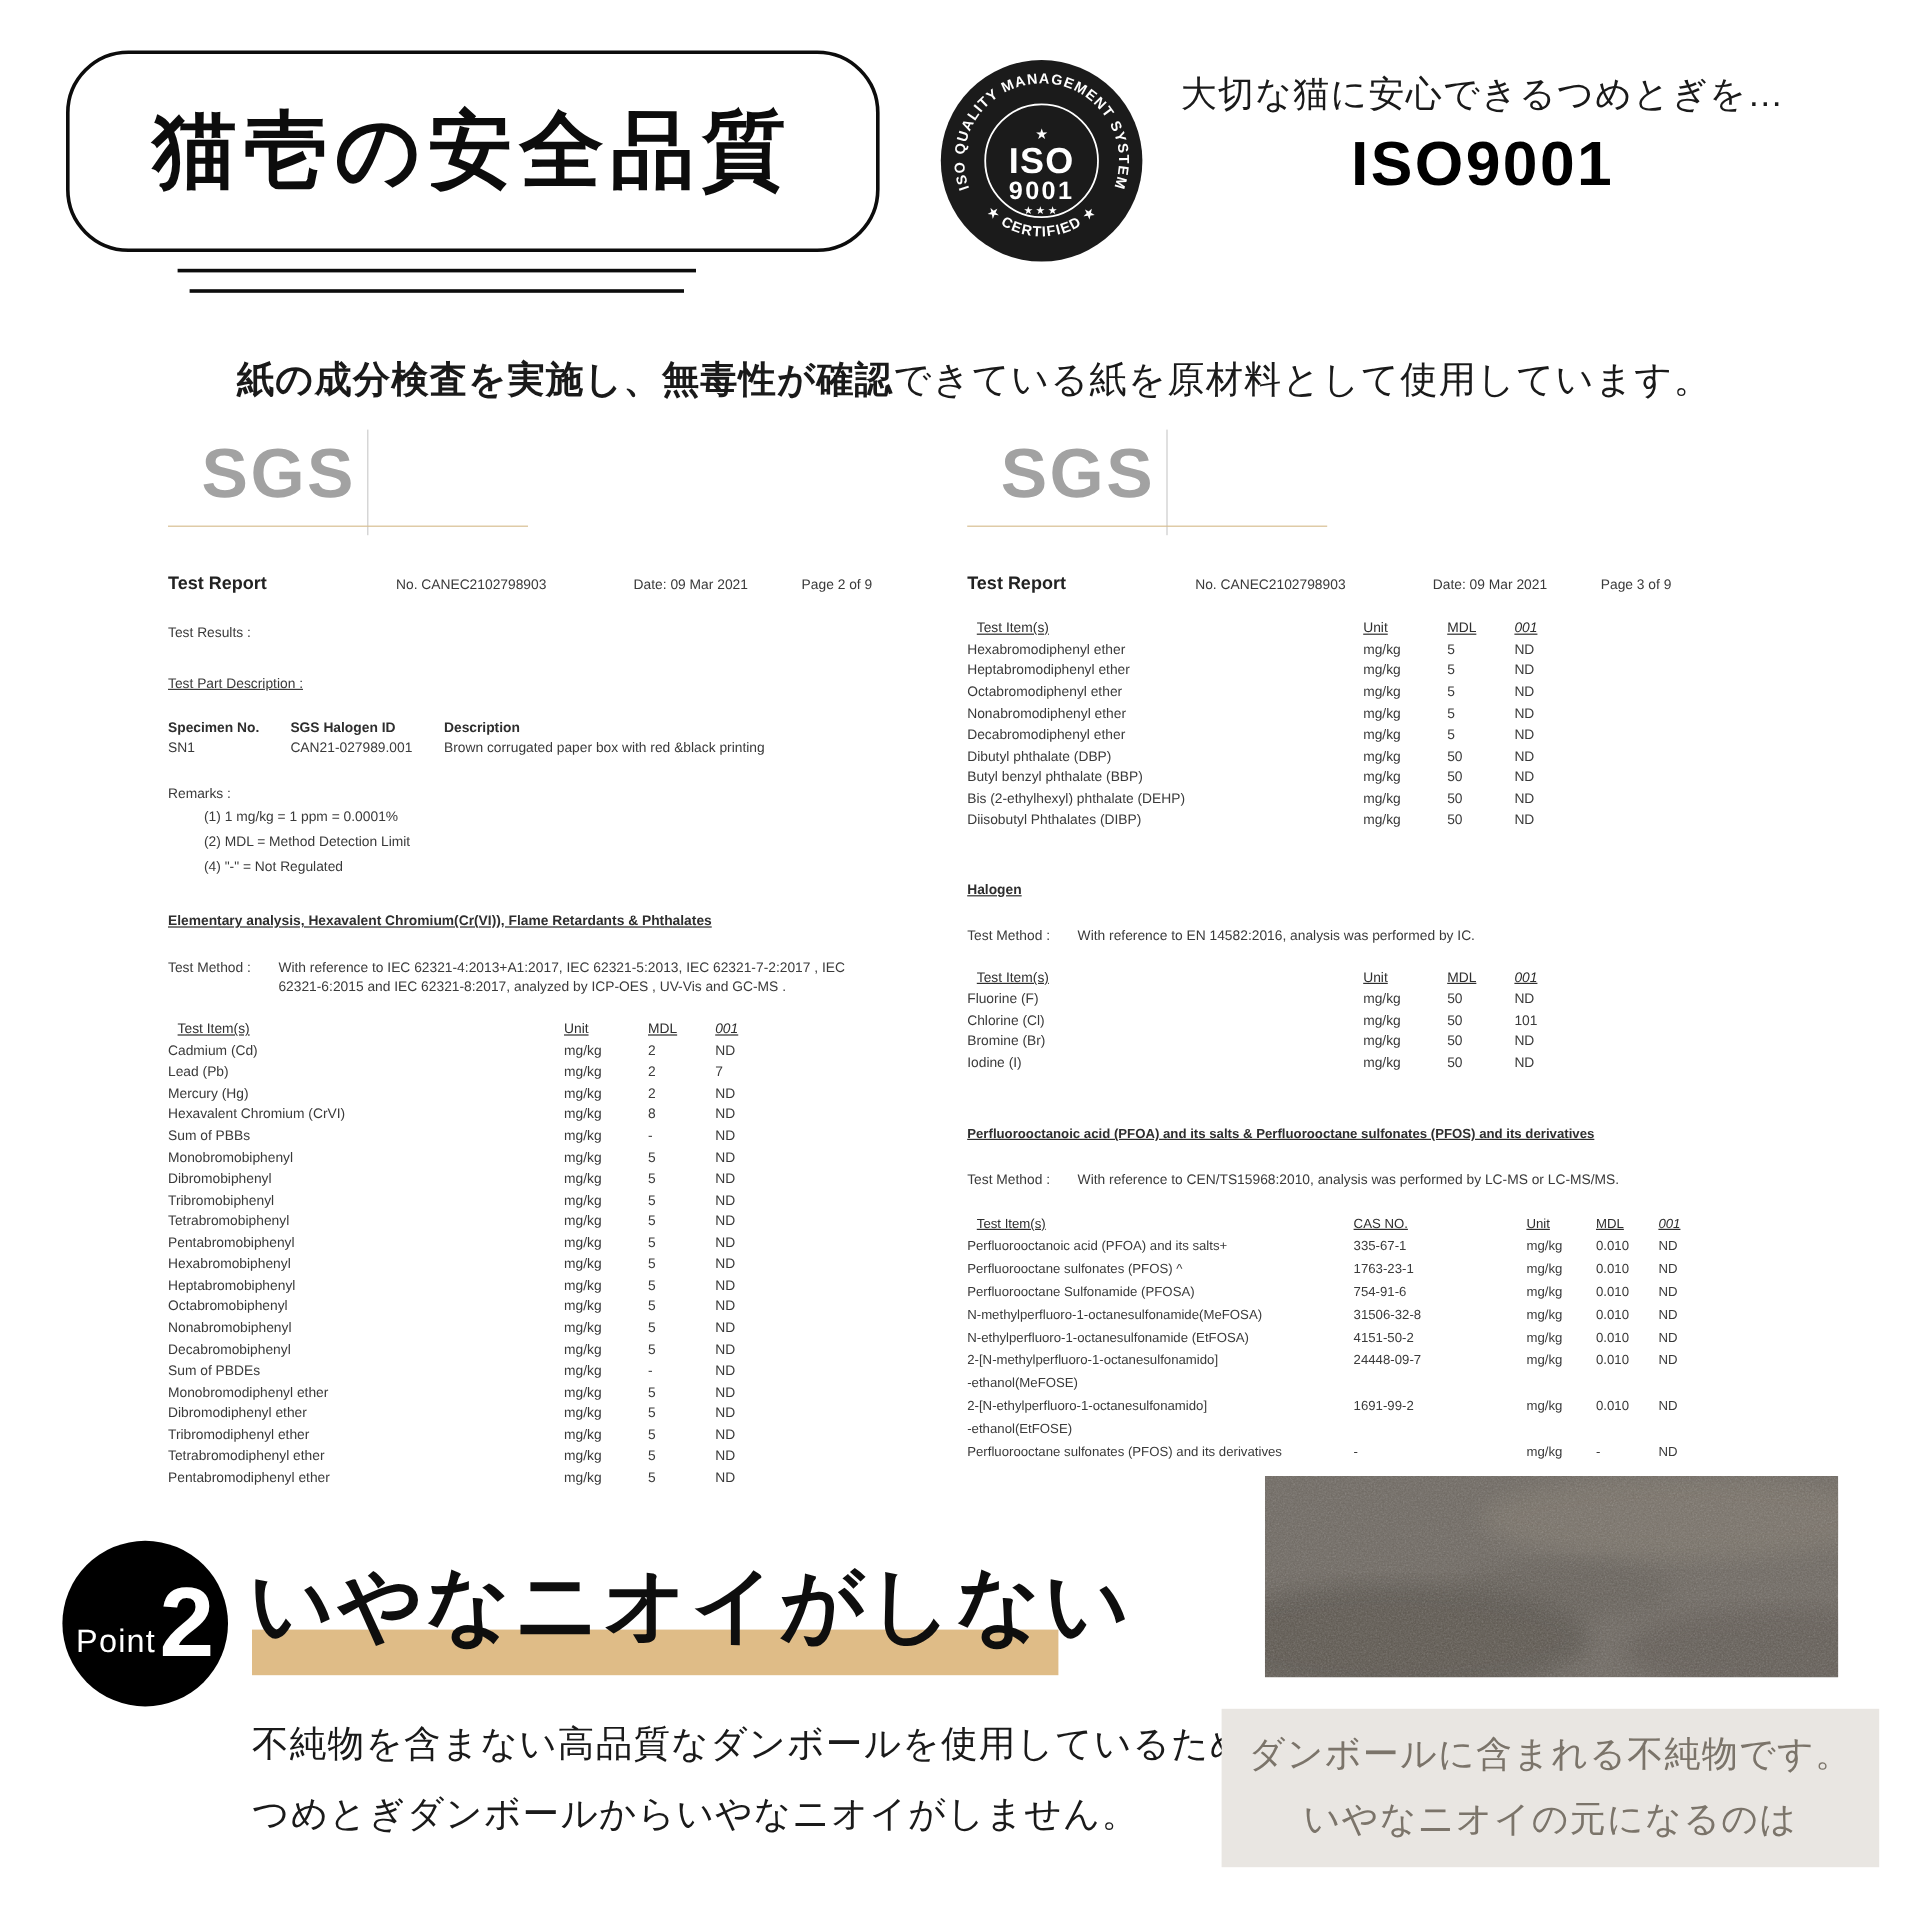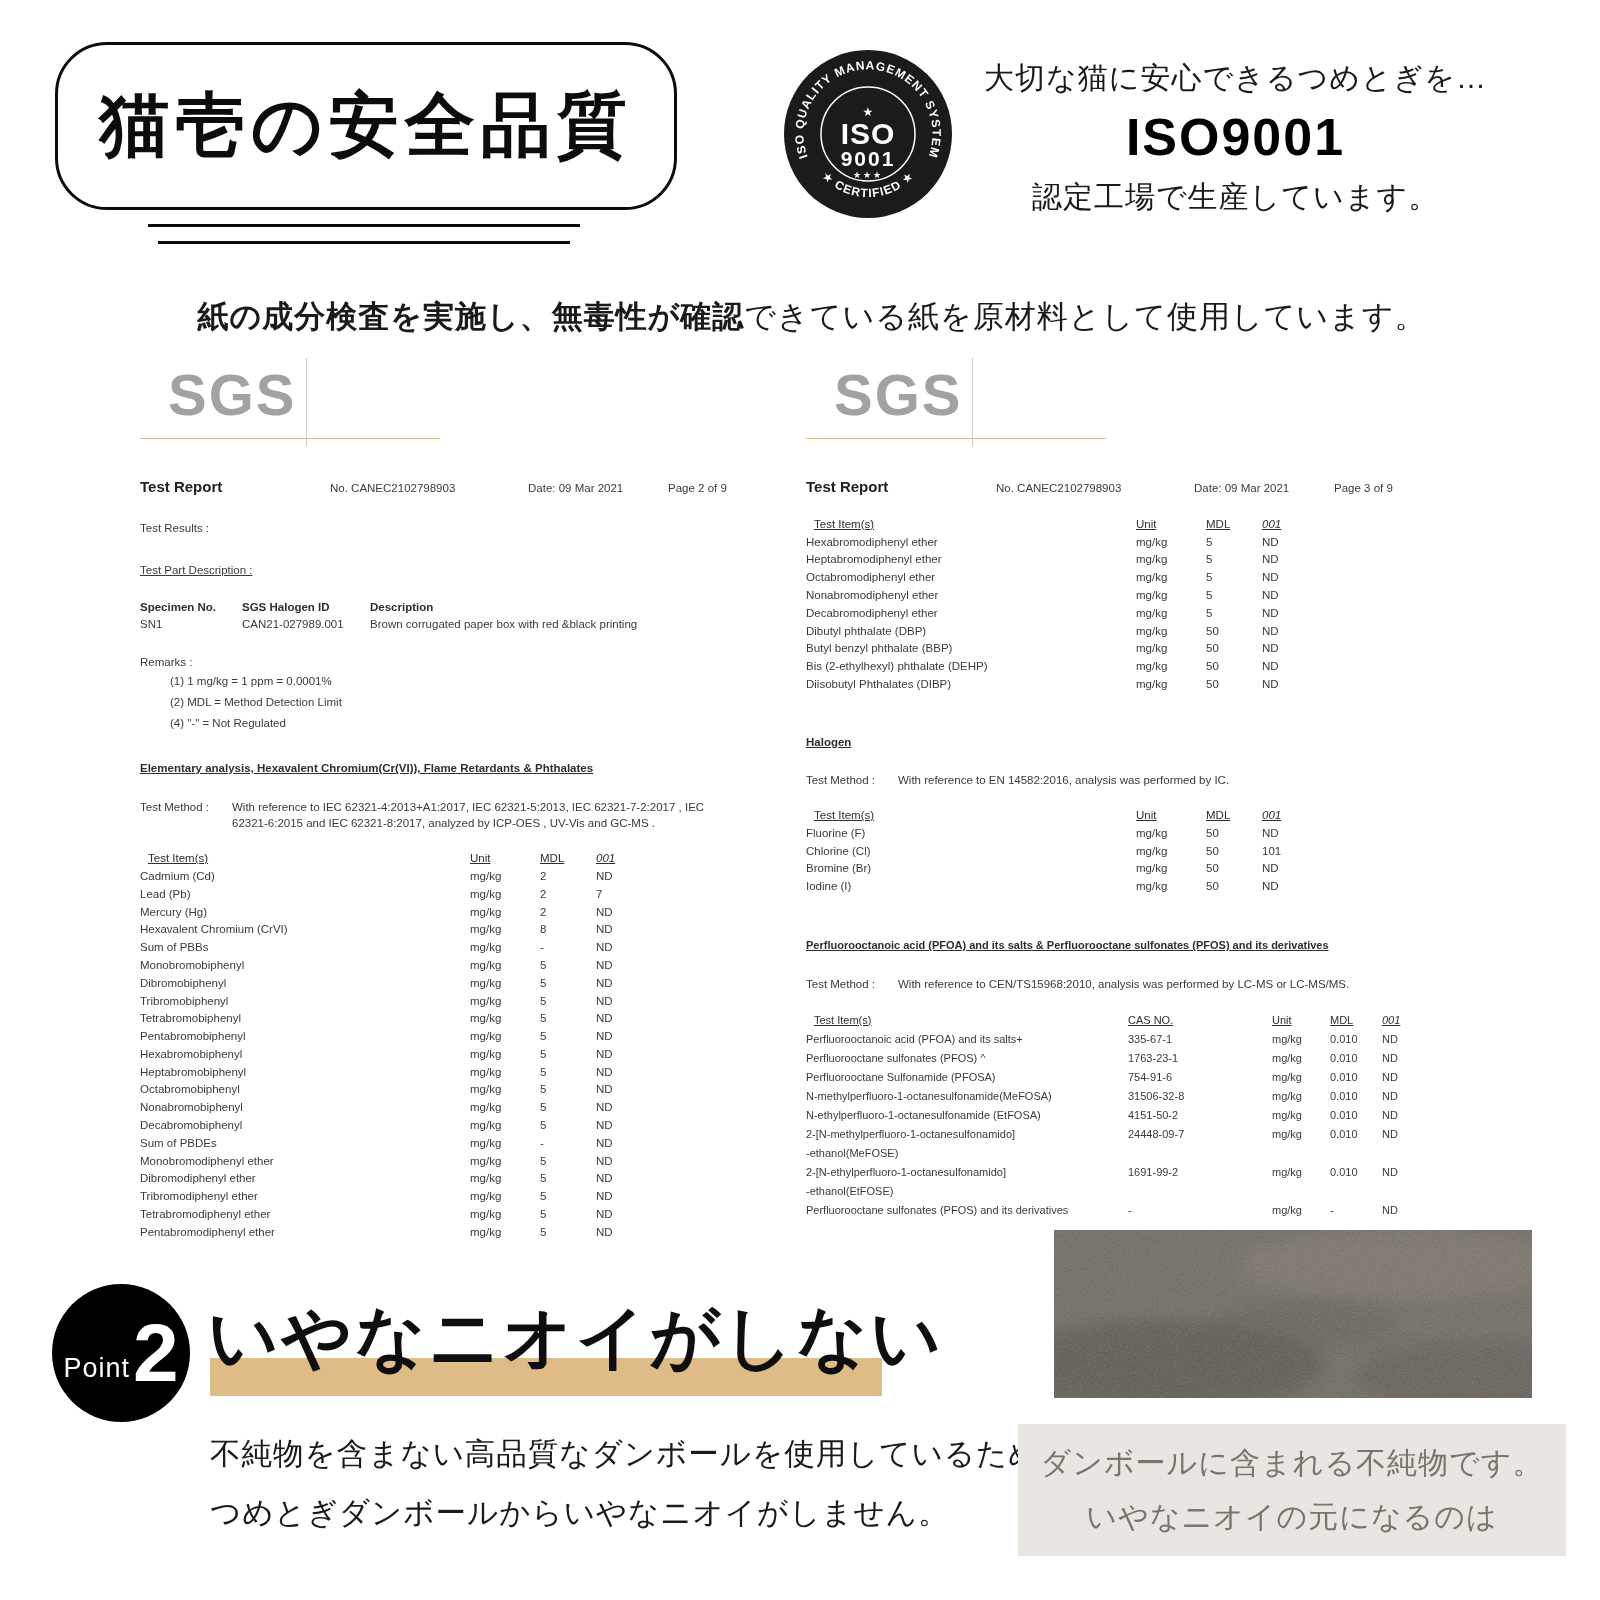--- a/index.html
+++ b/index.html
@@ -4,21 +4,21 @@
 <style>
   * { box-sizing: border-box; margin: 0; padding: 0; }
   html,body { background:#fff; }
   #canvas {
     position: relative; width: 1600px; height: 1600px; background: #ffffff;
     font-family: "Liberation Sans", "DejaVu Sans", sans-serif; color: #111; overflow: hidden;
   }
 
   
   .title-frame {
-    position: absolute; left: 55px; top: 42px; width: 622px; height: 168px;
+    position: absolute; left: 55px; top: 42px; width: 678px; height: 168px;
     border: 3px solid #0c0c0c; border-radius: 52px;
     display: flex; align-items: center; justify-content: center;
   }
   .title-frame .t { font-size: 70px; font-weight: bold; letter-spacing: 6px; color:#0c0c0c; }
   .title-underline { position: absolute; height: 0; border-top: 3px solid #0c0c0c; }
   #tul1 { left: 148px; top: 224px; width: 432px; }
   #tul2 { left: 158px; top: 241px; width: 412px; }
 
   
   .iso-badge { position: absolute; left: 782px; top: 48px; width: 172px; height: 172px; }
@@ -119,21 +119,20 @@
     <circle cx="86" cy="86" r="47" fill="none" stroke="#ffffff" stroke-width="1.5"></circle>
     <text x="86" y="68" class="badge-star" text-anchor="middle">★</text>
     <text x="86" y="96" class="badge-iso" text-anchor="middle">ISO</text>
     <text x="86" y="118" class="badge-9001" text-anchor="middle">9001</text>
     <text x="86" y="130" class="badge-stars" text-anchor="middle">★★★</text>
   </svg>
 
   <div class="iso-desc">
     <div class="l1">大切な猫に安心できるつめとぎを…</div>
     <div class="l2">ISO9001</div>
-    <div class="l3">認定工場で生産しています。</div>
   </div>
 
   <div class="intro"><b>紙の成分検査を実施し、無毒性が確認</b><span>できている紙を原材料として使用しています。</span></div>
 
   <section class="report" id="report-left">
     <div class="sgs">
       <span class="sgs-text">SGS</span>
       <span class="sgs-vline"></span>
       <span class="sgs-hline"></span>
     </div>

